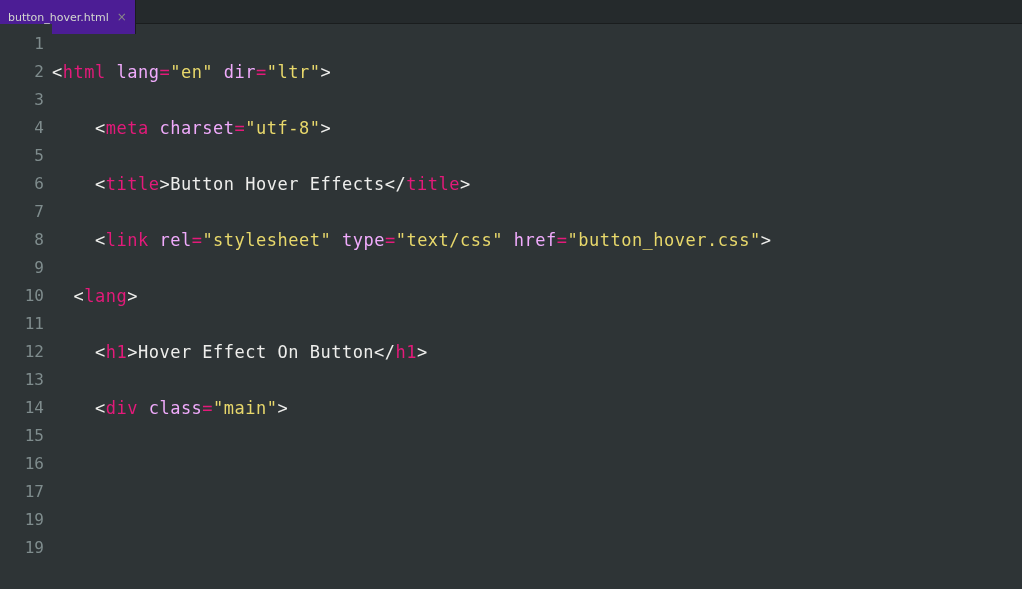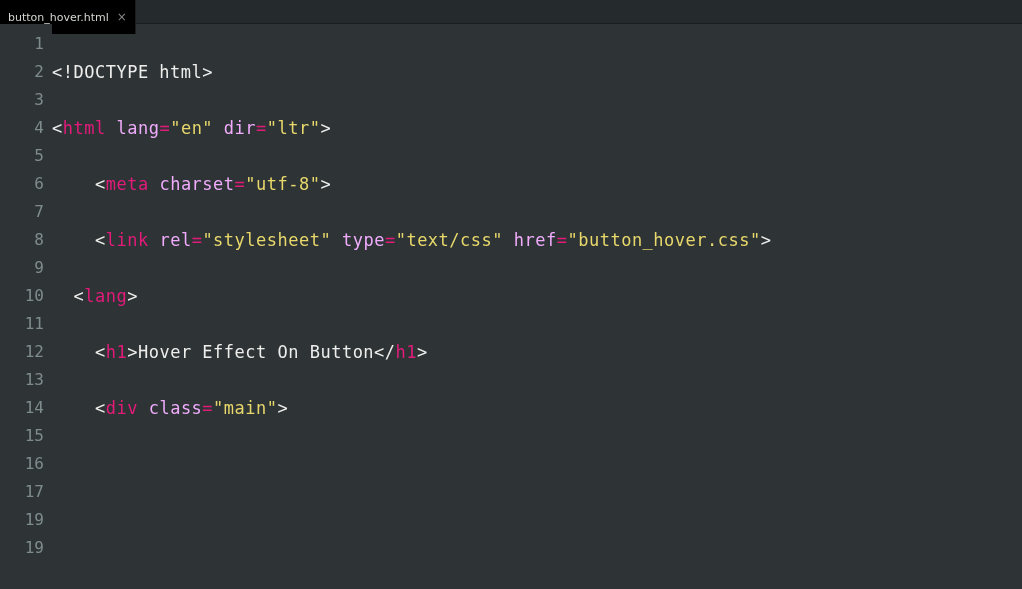--- a/index.html
+++ b/index.html
@@ -13,21 +13,21 @@
     color: #eeeeec;
   }
   .tab-bar {
     background: #252a2c;
     height: 24px;
     display: flex;
     align-items: stretch;
     border-bottom: 1px solid #1a1d1e;
   }
   .tab {
-    background: #000000;
+    background: #4c1d95;
     color: #d3d7cf;
     font-size: 11px;
     padding: 17px 8px;
     display: flex;
     align-items: center;
     gap: 8px;
     border-right: 1px solid #1a1d1e;
     font-family: "DejaVu Sans", sans-serif;
   }
   .tab-close {
@@ -95,23 +95,23 @@
     <div>13</div>
     <div>14</div>
     <div>15</div>
     <div>16</div>
     <div>17</div>
     <div>19</div>
     <div>19</div>
   </div>
 
   <div class="code">
-<div class="line"><span class="pun">&lt;!DOCTYPE html&gt;</span></div>
 <div class="line"><span class="pun">&lt;</span><span class="tag">html</span><span> </span><span class="attr">lang</span><span class="eq">=</span><span class="str">"en"</span><span> </span><span class="attr">dir</span><span class="eq">=</span><span class="str">"ltr"</span><span class="pun">&gt;</span></div>
 <div class="line"><span>    </span><span class="pun">&lt;</span><span class="tag">meta</span><span> </span><span class="attr">charset</span><span class="eq">=</span><span class="str">"utf-8"</span><span class="pun">&gt;</span></div>
+<div class="line"><span>    </span><span class="pun">&lt;</span><span class="tag">title</span><span class="pun">&gt;</span><span class="txt">Button Hover Effects</span><span class="pun">&lt;/</span><span class="tag">title</span><span class="pun">&gt;</span></div>
 <div class="line"><span>    </span><span class="pun">&lt;</span><span class="tag">link</span><span> </span><span class="attr">rel</span><span class="eq">=</span><span class="str">"stylesheet"</span><span> </span><span class="attr">type</span><span class="eq">=</span><span class="str">"text/css"</span><span> </span><span class="attr">href</span><span class="eq">=</span><span class="str">"button_hover.css"</span><span class="pun">&gt;</span></div>
 <div class="line"><span>  </span><span class="pun">&lt;</span><span class="tag">lang</span><span class="pun">&gt;</span></div>
 <div class="line"><span>    </span><span class="pun">&lt;</span><span class="tag">h1</span><span class="pun">&gt;</span><span class="txt">Hover Effect On Button</span><span class="pun">&lt;/</span><span class="tag">h1</span><span class="pun">&gt;</span></div>
 <div class="line"><span>    </span><span class="pun">&lt;</span><span class="tag">div</span><span> </span><span class="attr">class</span><span class="eq">=</span><span class="str">"main"</span><span class="pun">&gt;</span></div>
 
 
 
 
 
 

